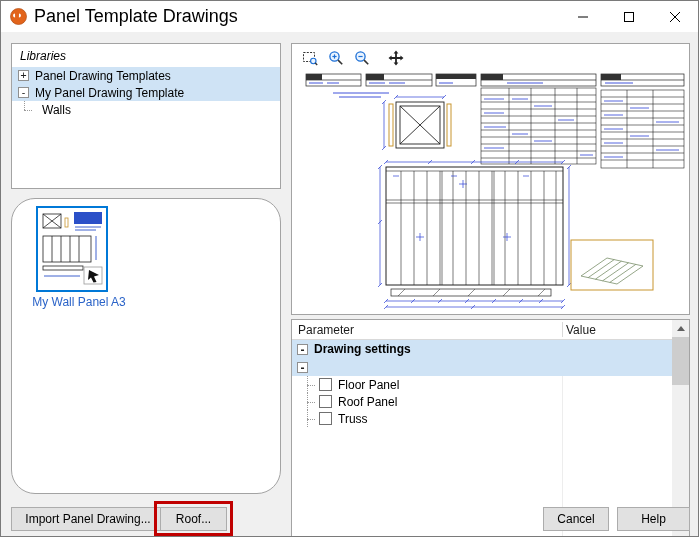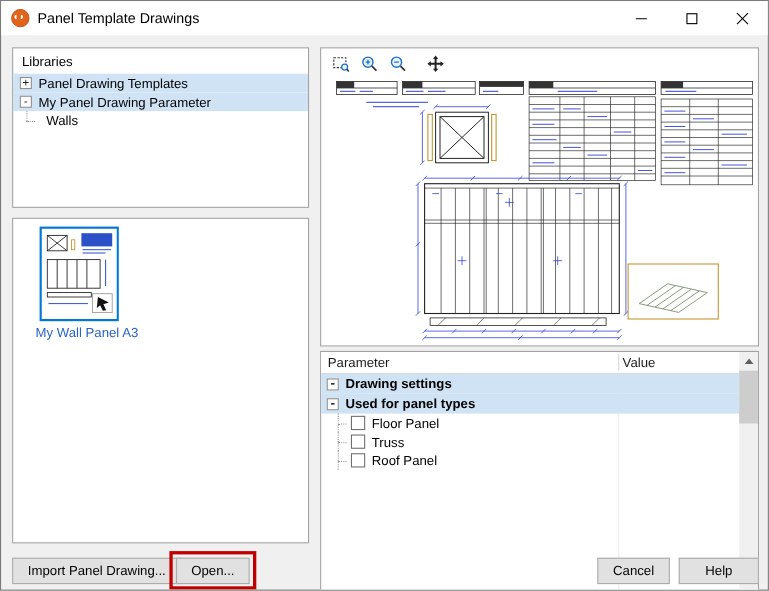--- a/index.html
+++ b/index.html
@@ -13,33 +13,33 @@
     border: 1px solid #7a7a7a;
     overflow: hidden;
   }
 
   
   .titlebar {
     position: absolute; left: 0; top: 0; width: 100%; height: 31px;
     background: #ffffff; display: flex; align-items: center;
   }
   .app-icon { width: 17px; height: 17px; margin-left: 9px; flex: 0 0 auto; }
-  .title-text { margin-left: 7px; font-size: 13px; color: #000; }
+  .title-text { margin-left: 7px; font-size: 18px; color: #000; }
   .win-controls { position: absolute; right: 0; top: 0; height: 31px; display: flex; }
   .win-btn { width: 46px; height: 31px; display: flex; align-items: center; justify-content: center; }
 
   
   .panel { position: absolute; background: #fff; border: 1px solid #a3a3a3; }
   .libraries-panel { left: 10px; top: 42px; width: 270px; height: 146px; }
-  .thumb-panel     { left: 10px; top: 197px; width: 270px; height: 296px; }
+  .thumb-panel     { left: 10px; top: 197px; width: 270px; height: 296px; border-radius: 24px; }
   .preview-panel   { left: 290px; top: 42px; width: 399px; height: 272px; }
   .param-panel     { left: 290px; top: 318px; width: 399px; height: 219px; }
 
   
-  .lib-label { padding: 5px 0 4px 8px; }
+  .lib-label { padding: 5px 0 4px 8px; font-style: italic; }
   .tree-row { height: 17px; display: flex; align-items: center; padding-left: 6px; }
   .tree-row.hl { background: #cfe3f5; }
   .expander {
     width: 11px; height: 11px; flex: 0 0 auto;
     border: 1px solid #8f8f8f; background: #fff;
     font-family: "DejaVu Sans Mono", monospace;
     font-size: 10px; line-height: 9px; text-align: center; color: #222;
   }
   .tree-label { margin-left: 6px; white-space: nowrap; }
   .bold { font-weight: normal; }
@@ -126,21 +126,21 @@
 </div>
 
 <div class="panel libraries-panel">
   <div class="lib-label">Libraries</div>
   <div class="tree-row hl">
     <span class="expander">+</span>
     <span class="tree-label bold">Panel Drawing Templates</span>
   </div>
   <div class="tree-row hl">
     <span class="expander">-</span>
-    <span class="tree-label bold">My Panel Drawing Parameter</span>
+    <span class="tree-label bold">My Panel Drawing Template</span>
   </div>
   <div class="tree-row">
     <span class="connector"></span>
     <span class="tree-label">Walls</span>
   </div>
 </div>
 
 <div class="panel thumb-panel">
   <div class="thumb-item">
     <div class="thumb-img">
@@ -404,47 +404,46 @@
     <span class="col-value">Value</span>
   </div>
   <div class="value-sep"></div>
   <div class="param-rows">
     <div class="p-row group">
       <span class="expander">-</span>
       <span class="p-label">Drawing settings</span>
     </div>
     <div class="p-row group">
       <span class="expander">-</span>
-      <span class="p-label">Used for panel types</span>
     </div>
     <div class="p-row child">
       <span class="connector mid"></span>
       <span class="checkbox"></span>
       <span class="p-label">Floor Panel</span>
     </div>
     <div class="p-row child">
       <span class="connector mid"></span>
       <span class="checkbox"></span>
-      <span class="p-label">Truss</span>
+      <span class="p-label">Roof Panel</span>
     </div>
     <div class="p-row child">
       <span class="connector mid"></span>
       <span class="checkbox"></span>
-      <span class="p-label">Roof Panel</span>
+      <span class="p-label">Truss</span>
     </div>
   </div>
   <div class="vscroll">
     <div class="sb-btn sb-up">
         <span class="tri-up"></span>
       </div>
     <div class="sb-thumb"></div>
     <div class="sb-btn sb-down">
         <span class="tri-down"></span>
       </div>
   </div>
 </div>
 
 <div class="btn btn-import">Import Panel Drawing...</div>
-<div class="btn btn-open">Open...</div>
+<div class="btn btn-open">Roof...</div>
 <div class="red-annotation"></div>
 <div class="btn btn-ok">OK</div>
 <div class="btn btn-cancel">Cancel</div>
 <div class="btn btn-help">Help</div>
 
 </body></html>

